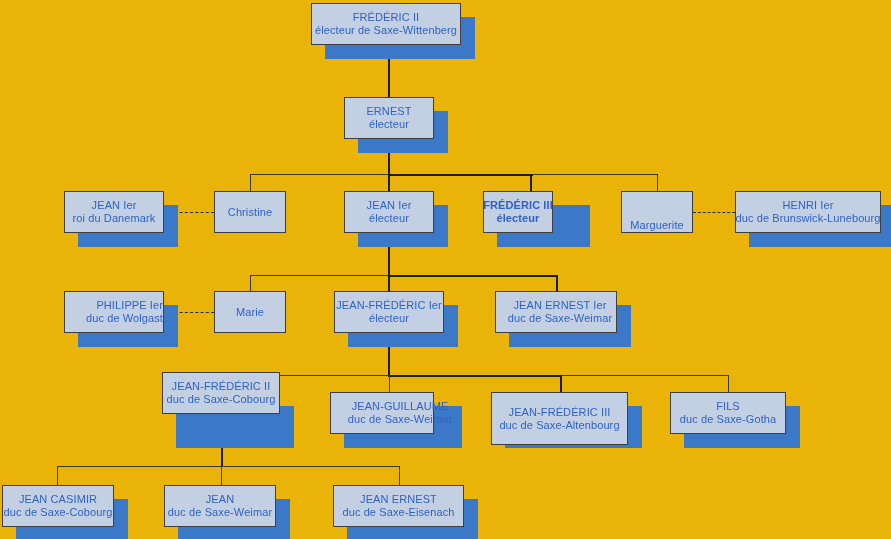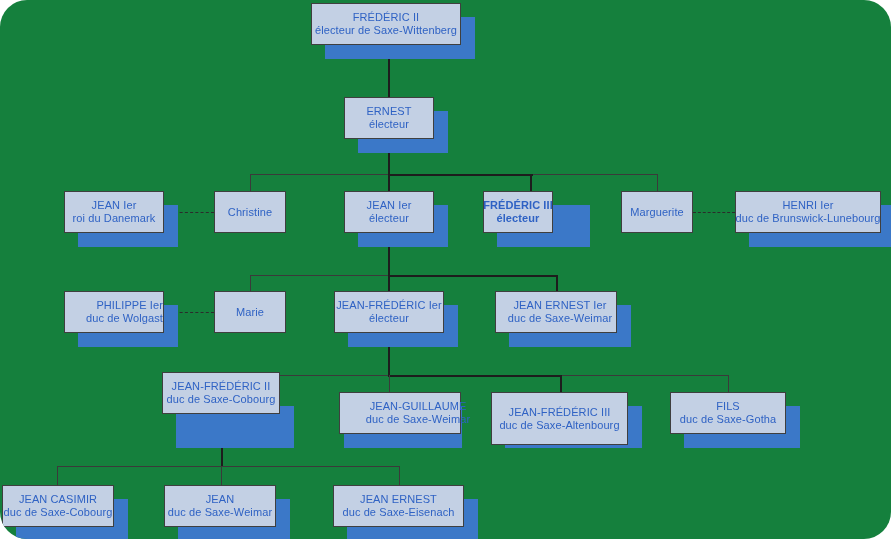--- a/index.html
+++ b/index.html
@@ -7,23 +7,22 @@
     padding: 0;
     background: #ffffff;
   }
   body {
     font-family: "Liberation Sans", sans-serif;
   }
   #canvas {
     position: relative;
     width: 891px;
     height: 539px;
-    background: #15803d;
+    background: #eab308;
     overflow: hidden;
-    border-radius: 27px;
   }
 
   
   .line {
     position: absolute;
     background: #3a3a3a;
   }
   .line.h { height: 1px; }
   .line.v { width: 1px; }
   .line.thick.h { height: 2px; background: #1d1d1d; }
@@ -127,21 +126,21 @@
       <span class="l1">Christine</span>
     </div>
     <div class="node" style="left: 344px; top: 191px; width: 90px; height: 42px;">
       <span class="l1">JEAN Ier</span>
       <span class="l2">électeur</span>
     </div>
     <div class="node" style="left: 483px; top: 191px; width: 70px; height: 42px; font-weight: bold;">
       <span class="l1">FRÉDÉRIC III</span>
       <span class="l2">électeur</span>
     </div>
-    <div class="node" style="left: 621px; top: 191px; width: 72px; height: 42px;">
+    <div class="node" style="left: 621px; top: 191px; width: 72px; height: 42px; justify-content: flex-end;">
       <span class="l1">Marguerite</span>
     </div>
     <div class="node" style="left: 735px; top: 191px; width: 146px; height: 42px;">
       <span class="l1">HENRI Ier</span>
       <span class="l2">duc de Brunswick-Lunebourg</span>
     </div>
     <div class="node" style="left: 64px; top: 291px; width: 100px; height: 42px; align-items: flex-end;">
       <span class="l1">PHILIPPE Ier</span>
       <span class="l2">duc de Wolgast</span>
     </div>
@@ -153,21 +152,21 @@
       <span class="l2">électeur</span>
     </div>
     <div class="node" style="left: 495px; top: 291px; width: 122px; height: 42px; padding-left: 8px;">
       <span class="l1">JEAN ERNEST Ier</span>
       <span class="l2">duc de Saxe-Weimar</span>
     </div>
     <div class="node" style="left: 162px; top: 372px; width: 118px; height: 42px;">
       <span class="l1">JEAN-FRÉDÉRIC II</span>
       <span class="l2">duc de Saxe-Cobourg</span>
     </div>
-    <div class="node" style="left: 339px; top: 392px; width: 122px; height: 42px; padding-left: 36px;">
+    <div class="node" style="left: 330px; top: 392px; width: 104px; height: 42px; padding-left: 36px;">
       <span class="l1">JEAN-GUILLAUME</span>
       <span class="l2">duc de Saxe-Weimar</span>
     </div>
     <div class="node" style="left: 491px; top: 392px; width: 137px; height: 53px;">
       <span class="l1">JEAN-FRÉDÉRIC III</span>
       <span class="l2">duc de Saxe-Altenbourg</span>
     </div>
     <div class="node" style="left: 670px; top: 392px; width: 116px; height: 42px;">
       <span class="l1">FILS</span>
       <span class="l2">duc de Saxe-Gotha</span>

